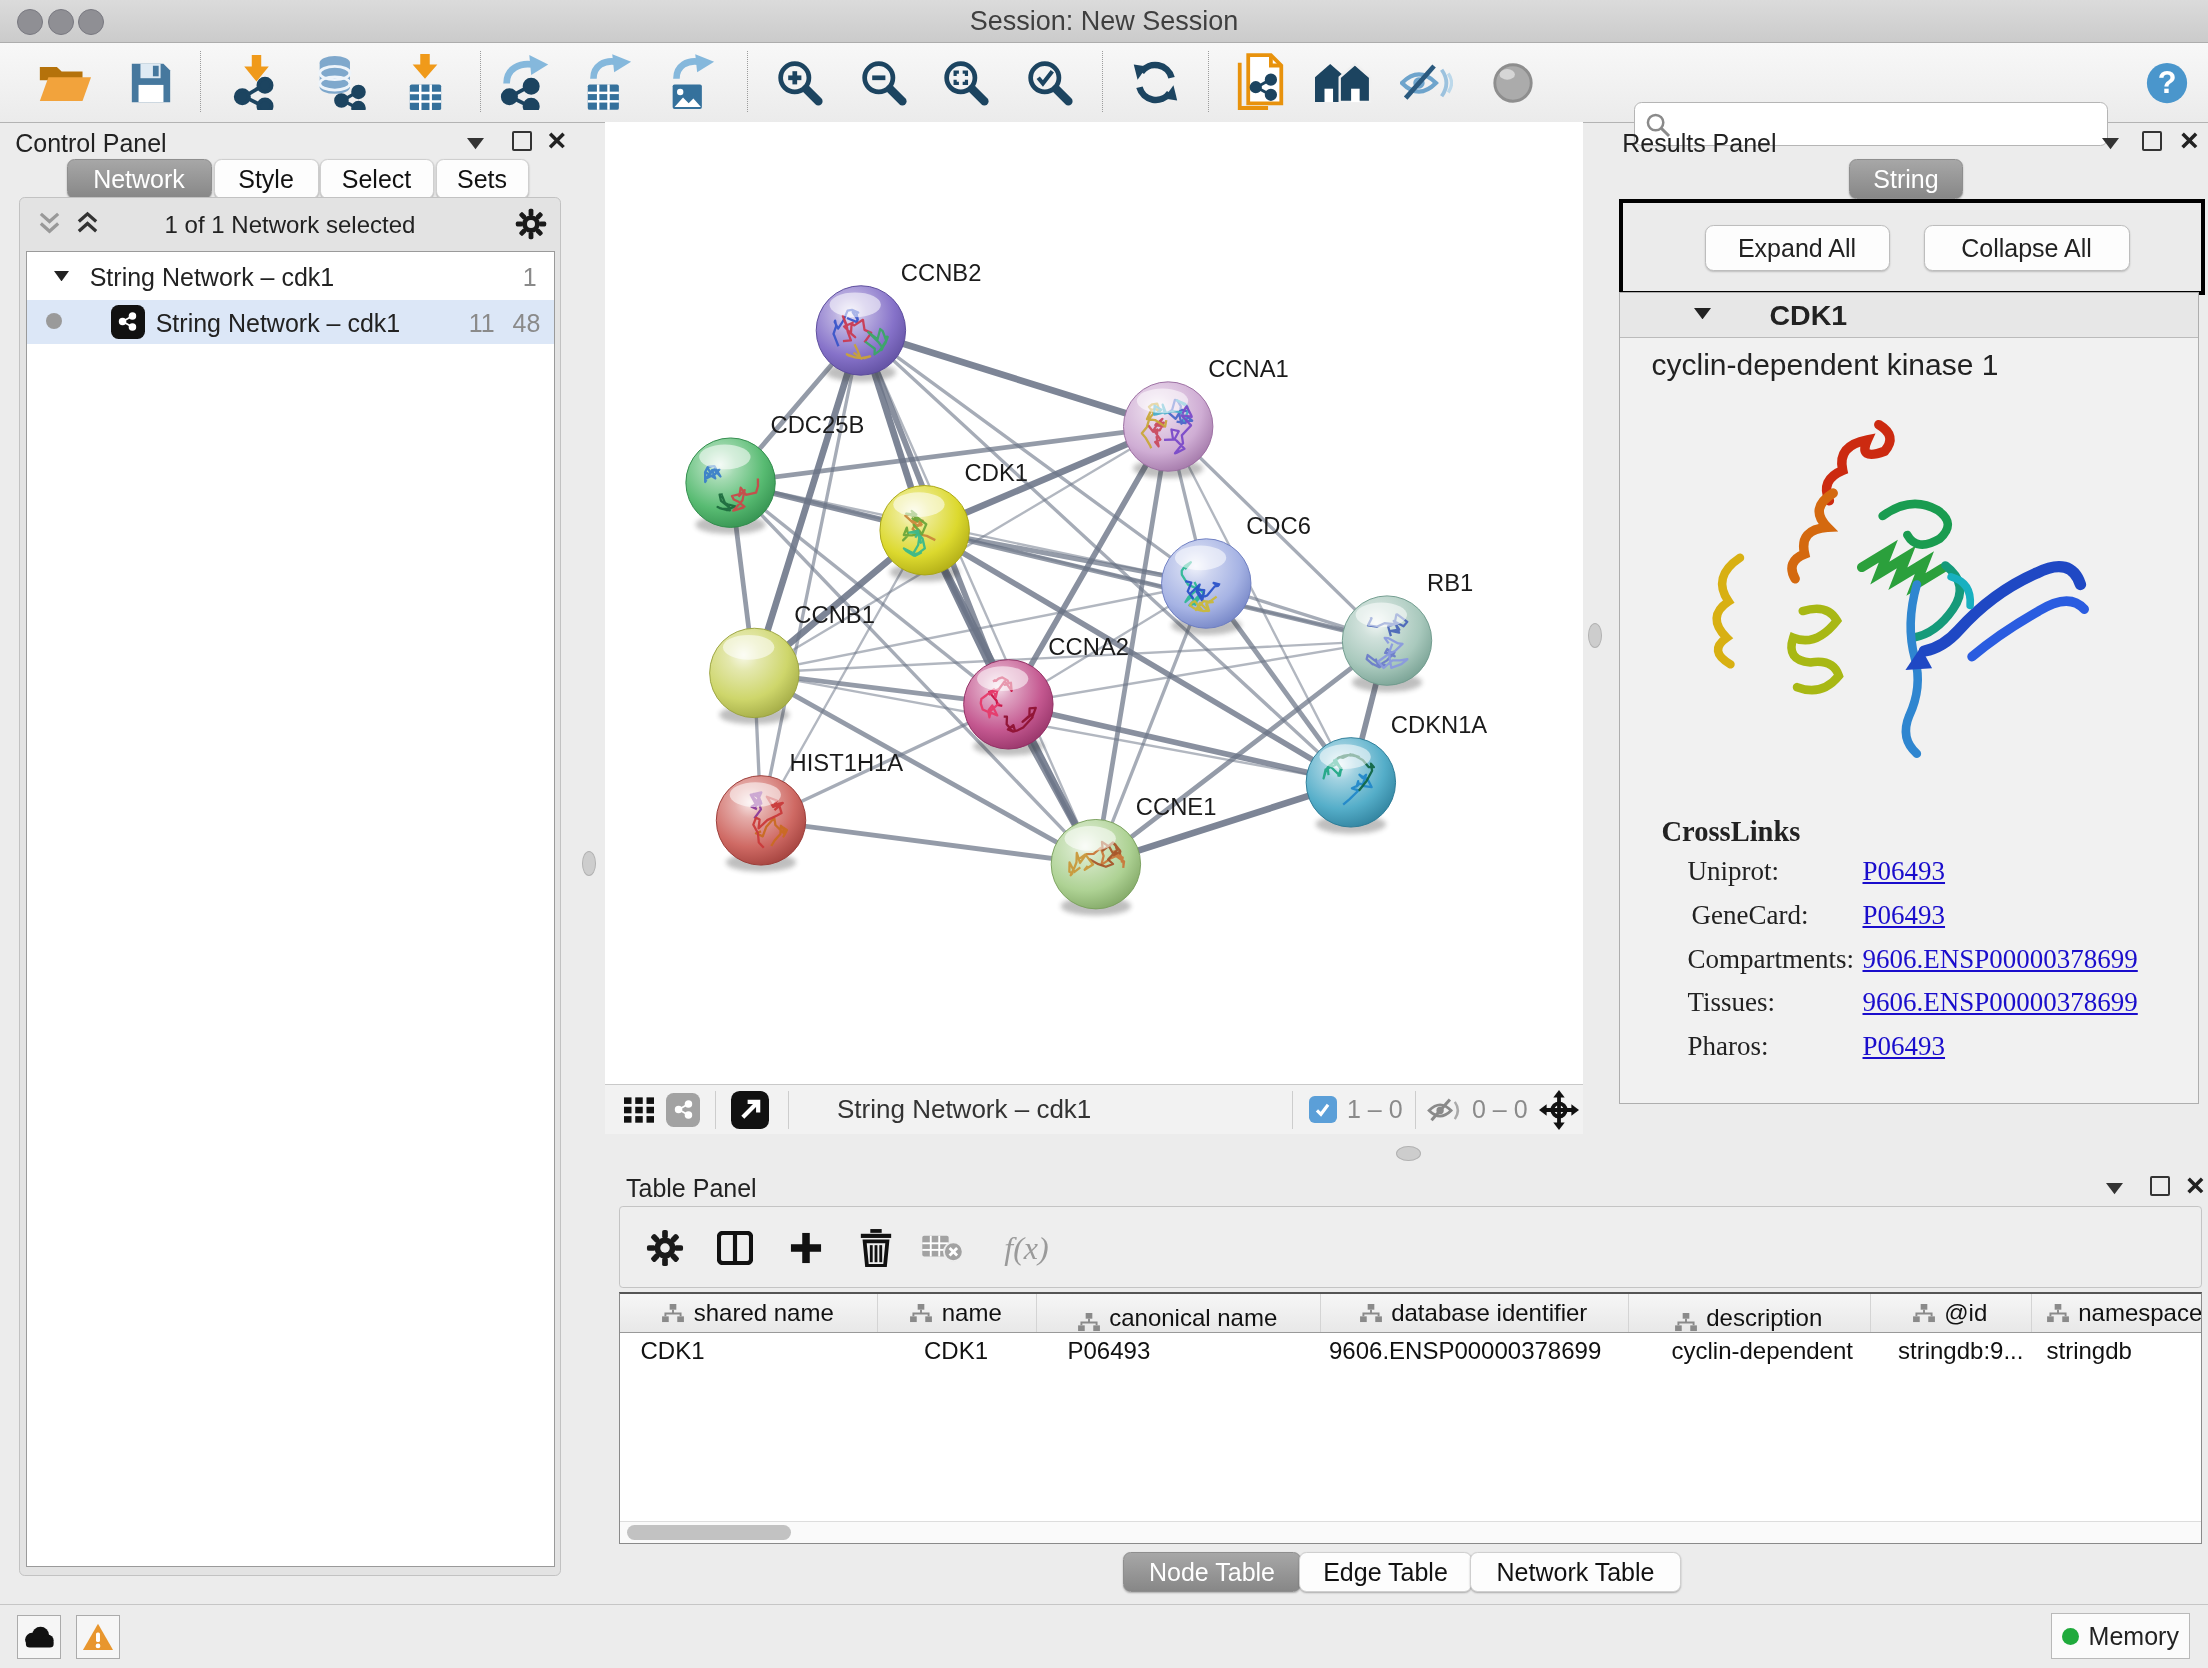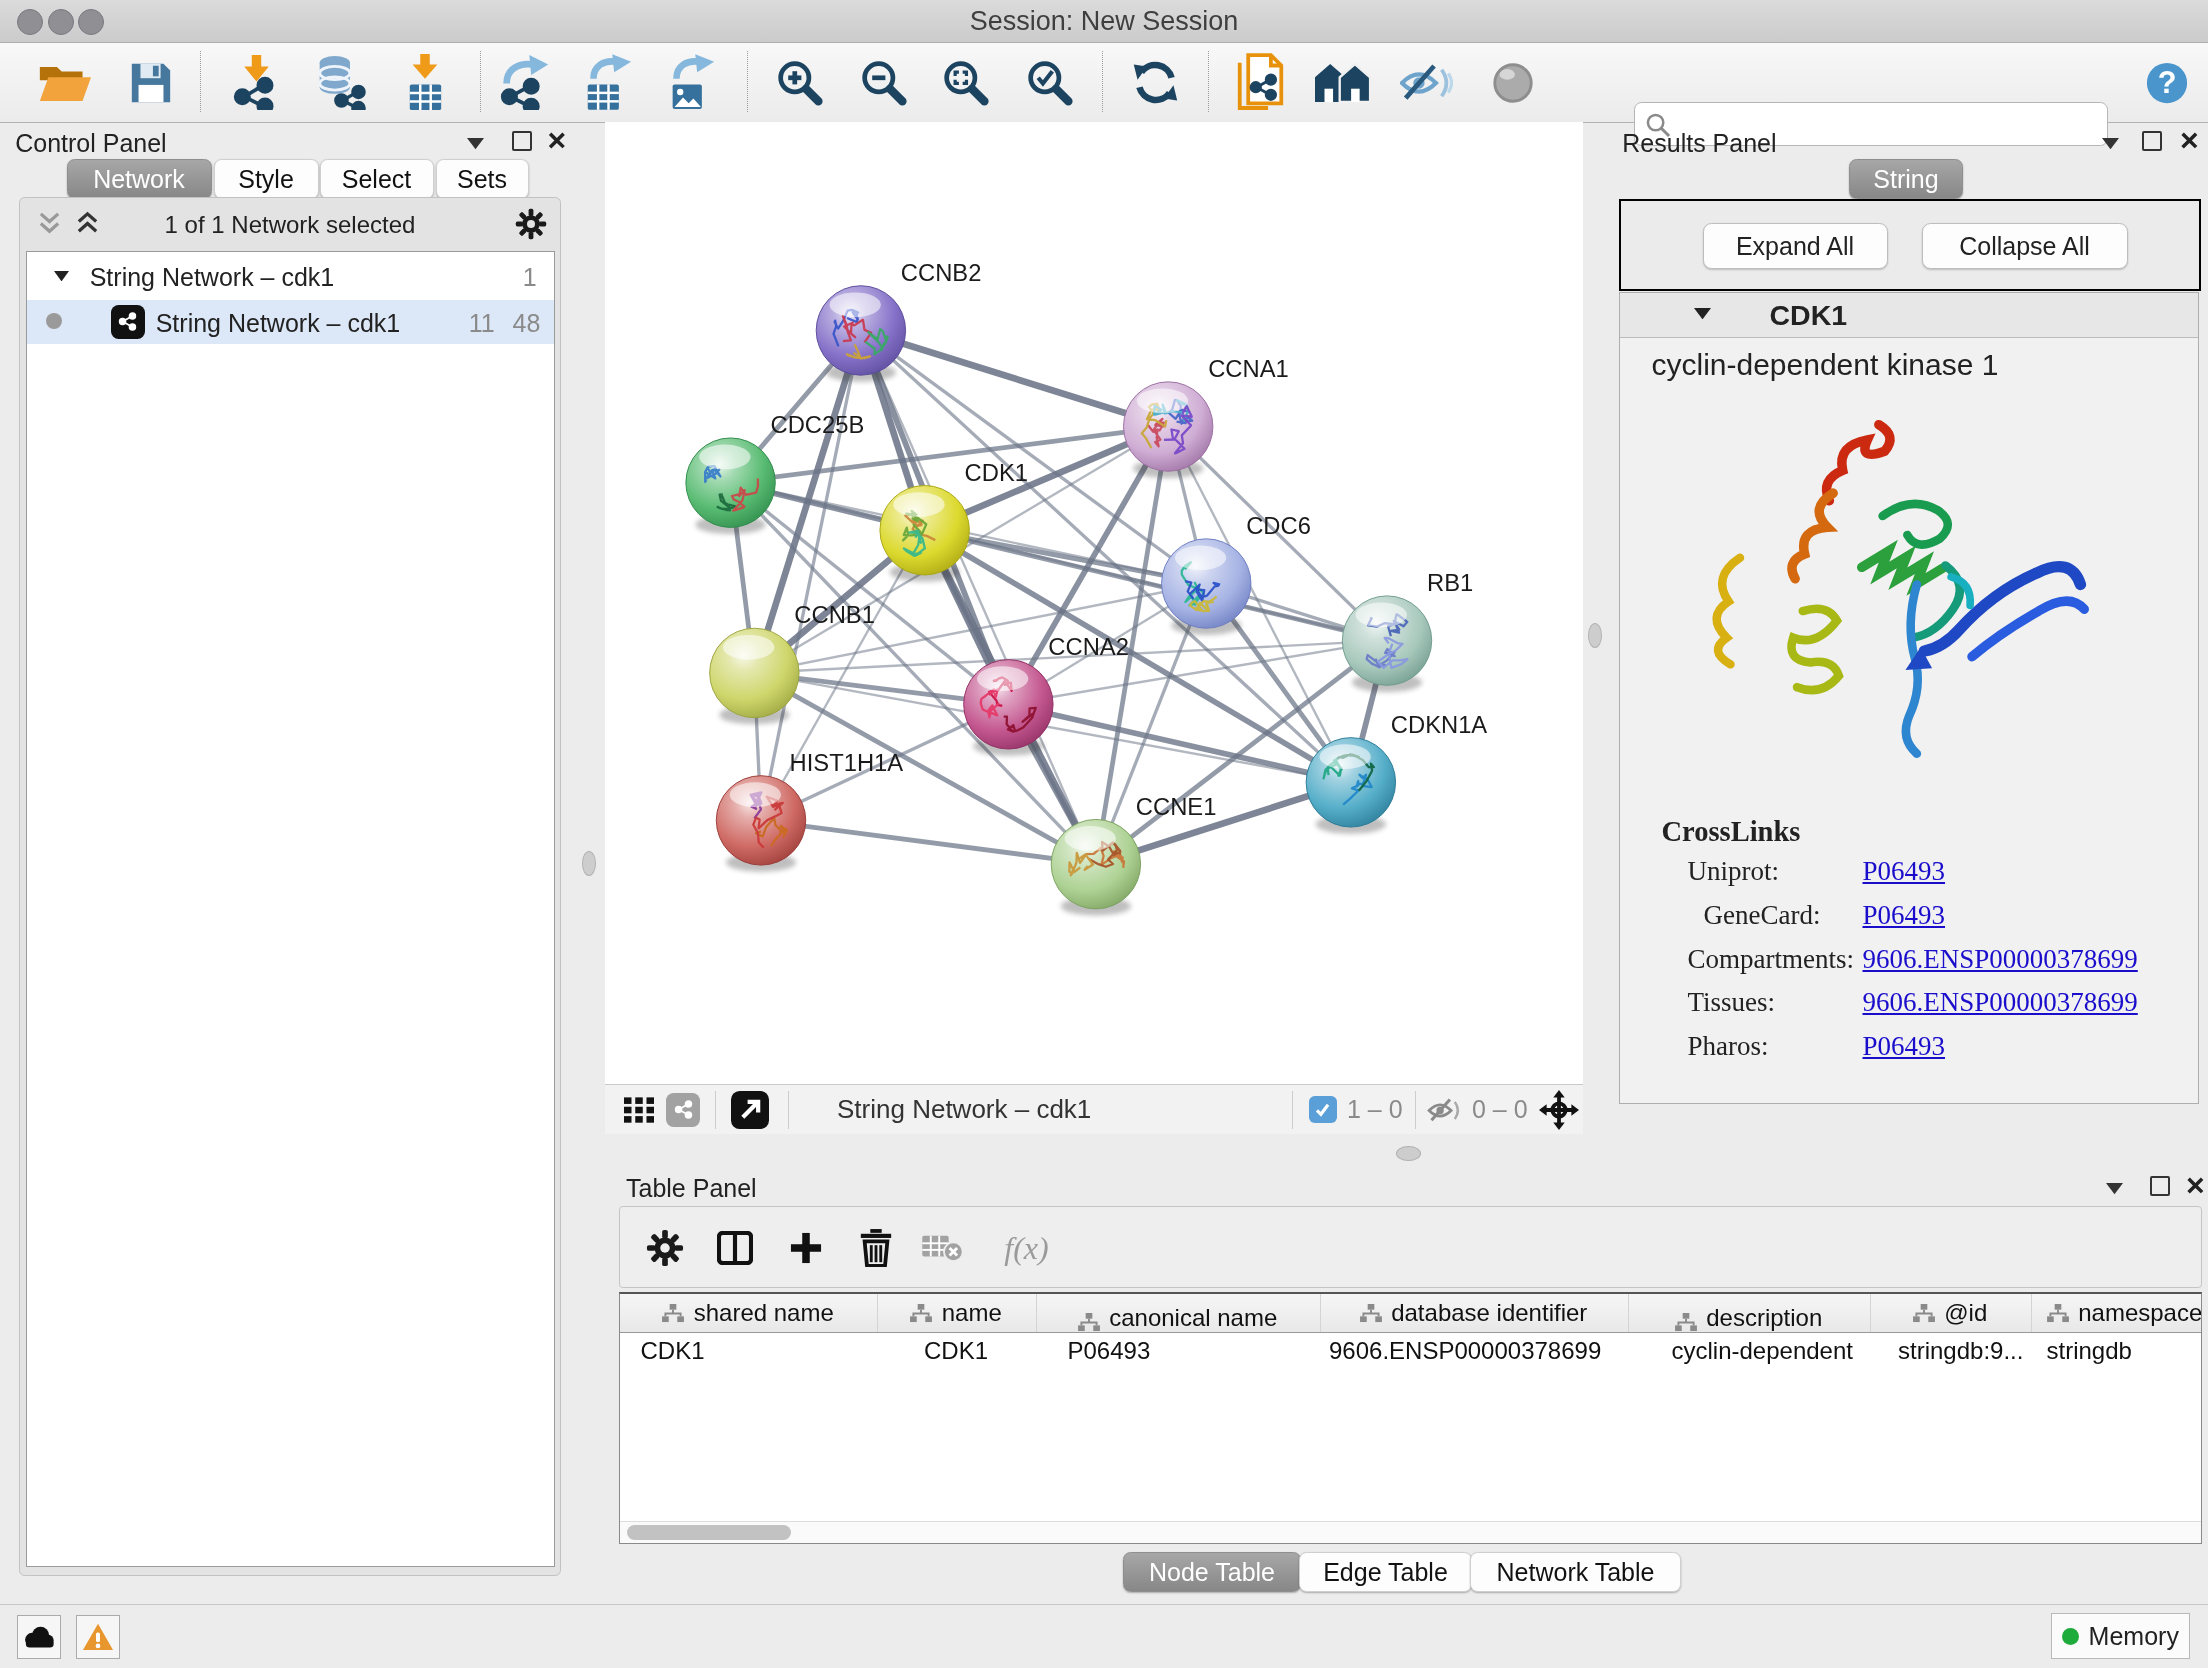--- a/index.html
+++ b/index.html
@@ -42,21 +42,21 @@
     display:flex;align-items:center;justify-content:center;}
   
   #network-canvas{left:605px;top:122px;width:978px;height:963px;background:#fff;}
   #network-footer{left:605px;top:1084px;width:978px;height:49px;
     background:#f2f2f2;border-top:1px solid #c9c9c9;}
   .nf-sep{position:absolute;top:5.7px;height:38px;border-left:1px solid #cdcdcd;}
   .splitter-dot{position:absolute;background:#cdcdcd;border:1px solid #b2b2b2;border-radius:50%;}
   
   #results-panel{left:1609px;top:127px;width:599px;height:1010px;}
   #rp-box1{position:absolute;left:9.5px;top:72px;width:578px;height:88px;
-    background:#ebebeb;border:2px solid #000000;}
+    background:#ebebeb;border:4px solid #000000;}
   .rp-btn{position:absolute;top:22px;height:44px;background:#fdfdfd;border:1px solid #bdbdbd;
     border-radius:8.6px;font-size:25px;text-align:center;line-height:44px;box-shadow:0 1px 1.9px rgba(0,0,0,.2);}
   #rp-box2{position:absolute;left:9.5px;top:165px;width:578px;height:810px;
     background:#f1f1f1;border:1px solid #aeaeae;}
   #rp-sec-head{position:absolute;left:0;top:0;width:100%;height:44px;background:#e7e7e7;
     border-bottom:1px solid #bbb;}
   .serif{font-family:"Liberation Serif",serif;}
   .xlink{color:#1a0dcc;text-decoration:underline;}
   .xl-row{position:absolute;left:0;width:100%;height:44px;font-size:27px;}
   
@@ -687,21 +687,21 @@
         <polygon points="252,262 236,286 264,284" fill="#1f48c4"></polygon>
       </g>
     </svg>
 
     <span class="abs serif" style="left:42px;top:523px;font-size:28.5px;font-weight:bold">CrossLinks</span>
     <div class="xl-row serif" style="top:563px">
       <span class="abs" style="left:68px">Uniprot:</span>
       <span class="abs xlink" style="left:243px">P06493</span>
     </div>
     <div class="xl-row serif" style="top:607px">
-      <span class="abs" style="left:84px">GeneCard:</span>
+      <span class="abs" style="left:72px">GeneCard:</span>
       <span class="abs xlink" style="left:243px">P06493</span>
     </div>
     <div class="xl-row serif" style="top:651px">
       <span class="abs" style="left:68px">Compartments:</span>
       <span class="abs xlink" style="left:243px">9606.ENSP00000378699</span>
     </div>
     <div class="xl-row serif" style="top:694px">
       <span class="abs" style="left:68px">Tissues:</span>
       <span class="abs xlink" style="left:243px">9606.ENSP00000378699</span>
     </div>

